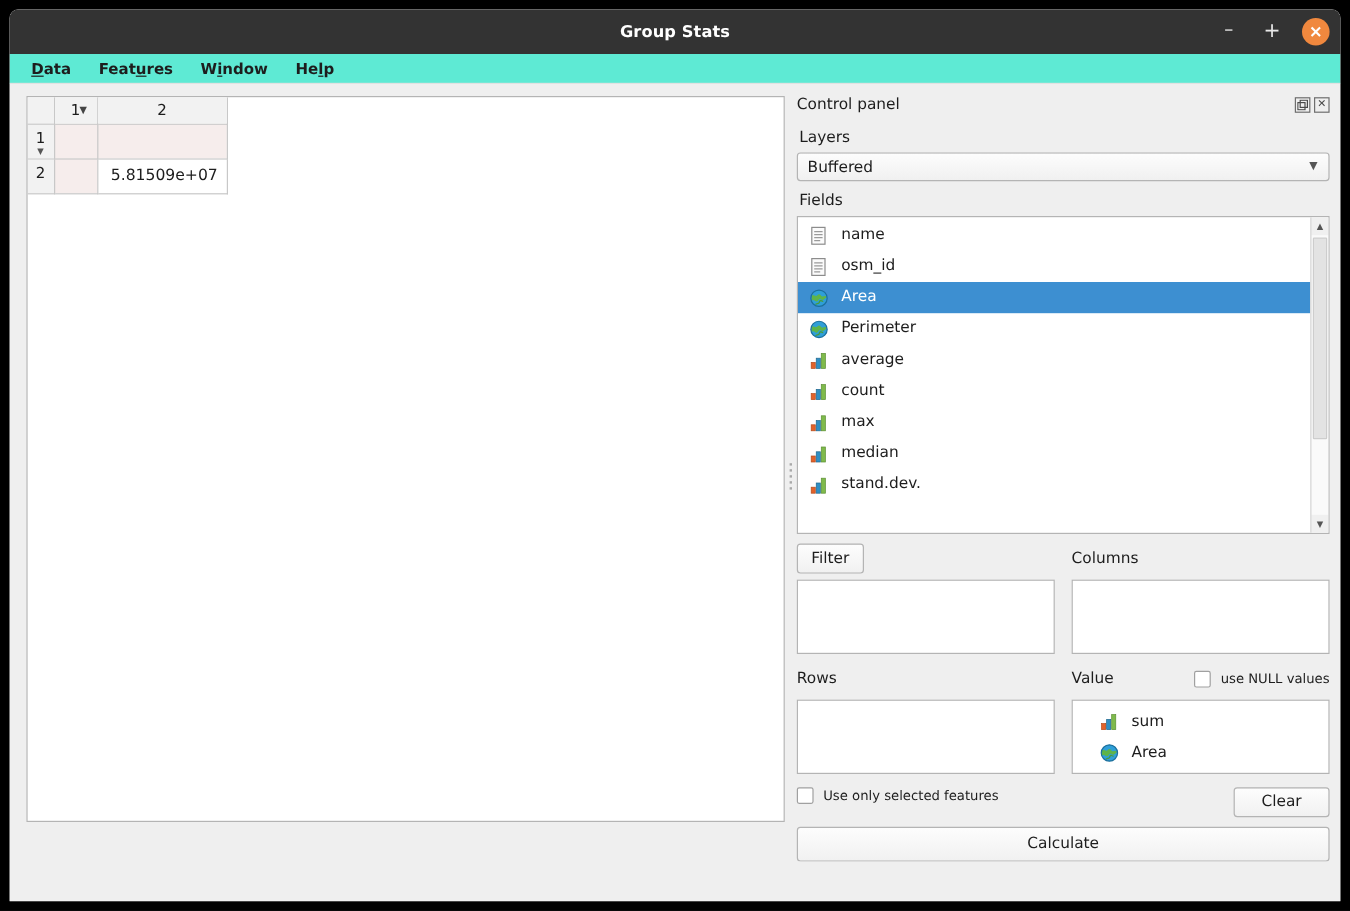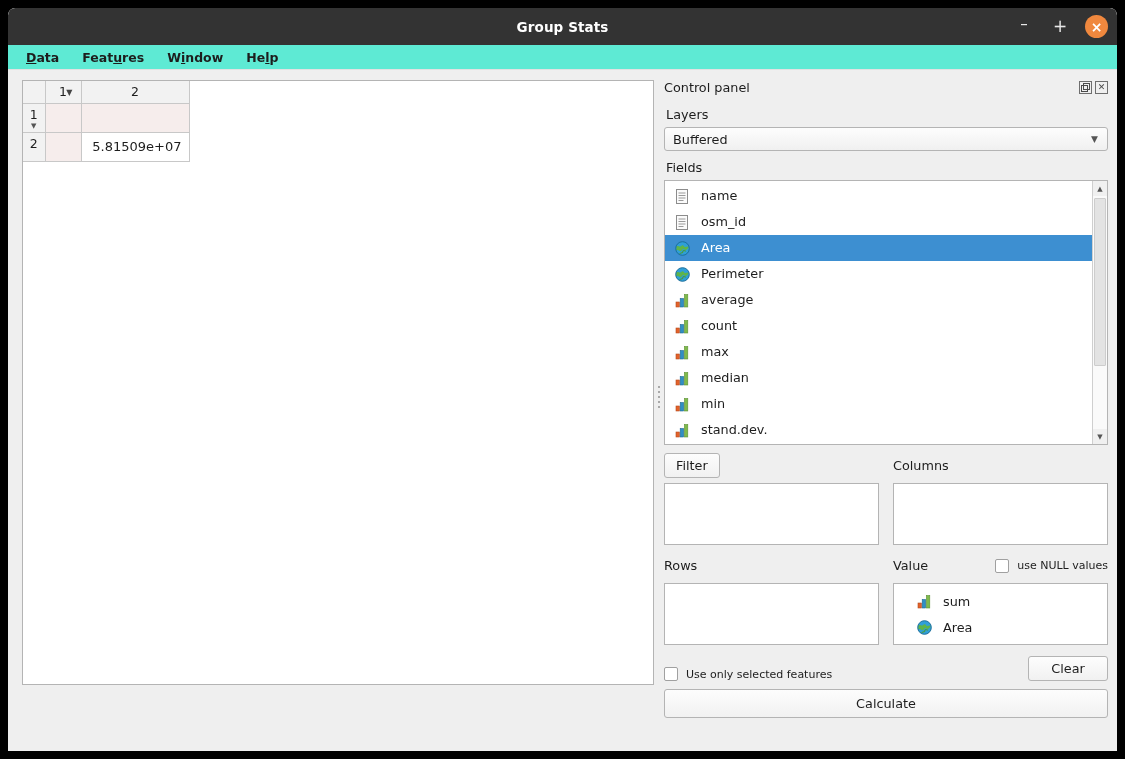--- a/index.html
+++ b/index.html
@@ -350,21 +350,21 @@
   }
   .cbx {
     width: 14px; height: 14px;
     border: 1px solid #a0a0a0;
     background: #ffffff;
     border-radius: 2px;
     flex: 0 0 14px;
   }
   .bottom-row {
     display: flex;
-    align-items: flex-end;
+    align-items: flex-start;
     justify-content: space-between;
     margin-top: 11px;
   }
   .btn-clear { min-width: 80px; text-align: center; }
   .btn-calculate {
     margin-top: 8px;
     width: 100%;
     padding: 6px 0;
     text-align: center;
   }
@@ -536,28 +536,20 @@
                 <rect x="10.4" y="2.5" width="3.4" height="12.5" fill="#7fba4b" stroke="#5d9134" stroke-width=".6"></rect>
               </svg>
               <span class="lbl">median</span>
             </div>
             <div class="list-row">
               <svg class="icn" viewBox="0 0 17 17">
                 <rect x="2" y="10" width="3.4" height="5" fill="#e3622a" stroke="#b44b1d" stroke-width=".6"></rect>
                 <rect x="6.2" y="6.5" width="3.4" height="8.5" fill="#2f8fc4" stroke="#21688f" stroke-width=".6"></rect>
                 <rect x="10.4" y="2.5" width="3.4" height="12.5" fill="#7fba4b" stroke="#5d9134" stroke-width=".6"></rect>
               </svg>
-              <span class="lbl">min</span>
-            </div>
-            <div class="list-row">
-              <svg class="icn" viewBox="0 0 17 17">
-                <rect x="2" y="10" width="3.4" height="5" fill="#e3622a" stroke="#b44b1d" stroke-width=".6"></rect>
-                <rect x="6.2" y="6.5" width="3.4" height="8.5" fill="#2f8fc4" stroke="#21688f" stroke-width=".6"></rect>
-                <rect x="10.4" y="2.5" width="3.4" height="12.5" fill="#7fba4b" stroke="#5d9134" stroke-width=".6"></rect>
-              </svg>
               <span class="lbl">stand.dev.</span>
             </div>
             <div class="list-row">
               <span class="lbl"></span>
             </div>
           </div>
         <div class="vscroll">
           <div class="arrow">▲</div>
           <div class="track">
             <div class="thumb"></div>

